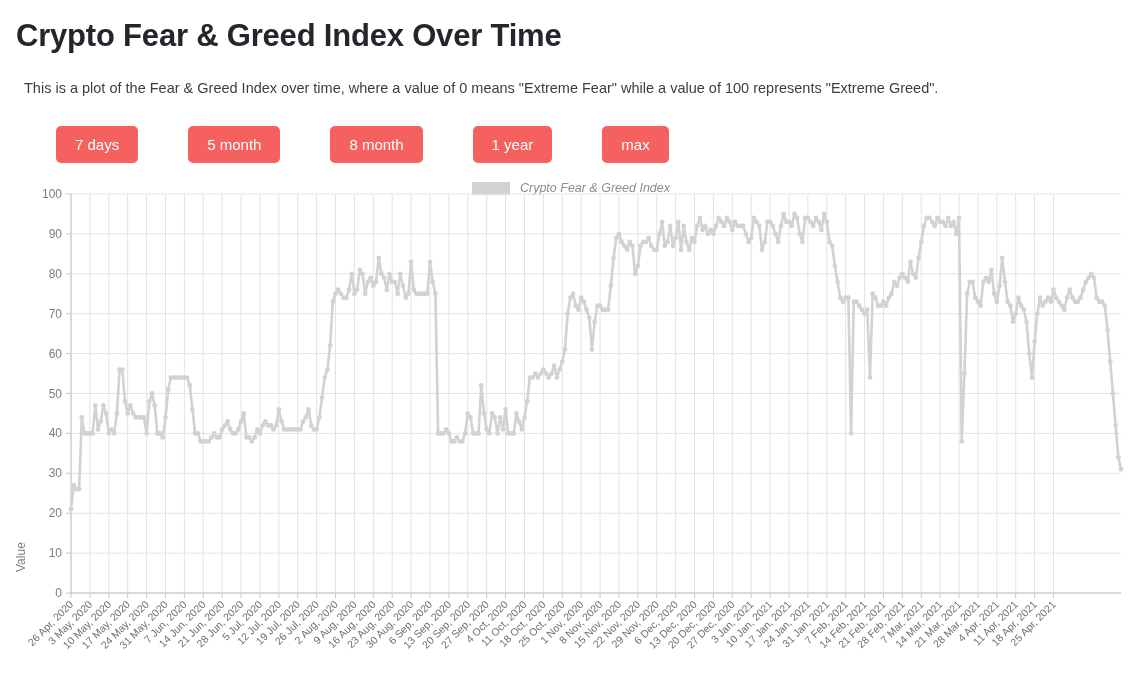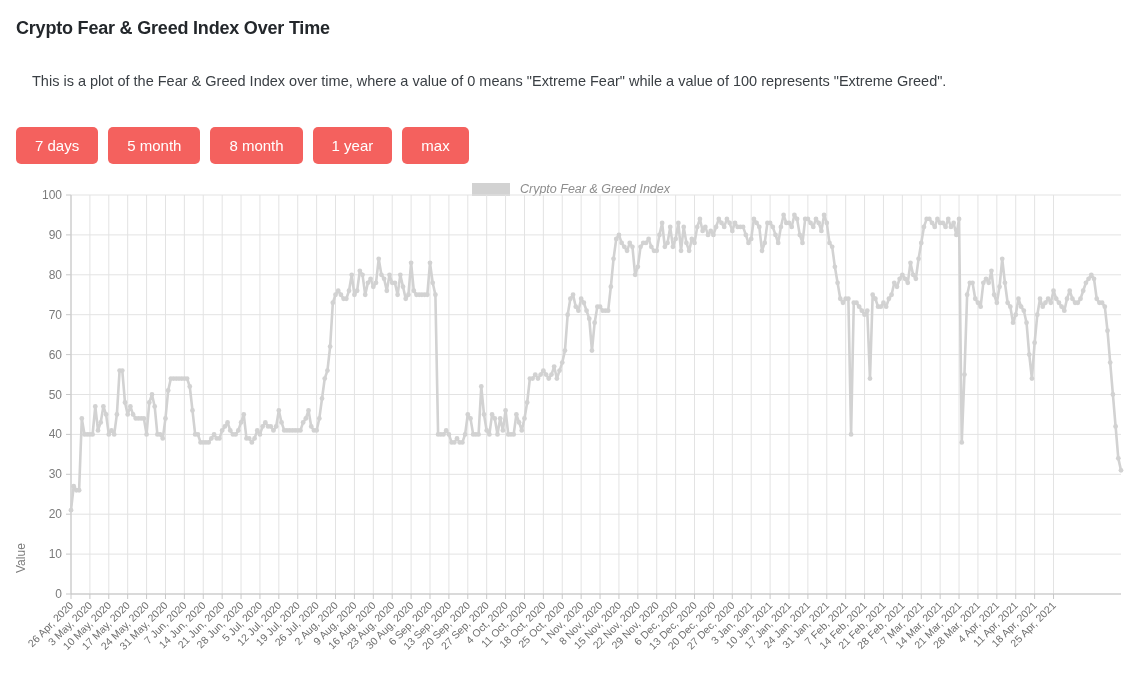--- a/index.html
+++ b/index.html
@@ -14,49 +14,50 @@
     color: #2c3034;
     overflow: hidden;
     position: relative;
   }
   .page {
     padding: 0 16px;
     box-sizing: border-box;
     width: 1142px;
   }
   h1.title {
-    font-size: 18px;
+    font-size: 31px;
     font-weight: bold;
     margin: 0;
     padding-top: 18px;
     letter-spacing: -0.2px;
     color: #23272b;
   }
   p.subtitle {
     font-size: 14.5px;
-    margin: 16px;
+    margin: 8px;
     padding-top: 18px;
     color: #3a3f44;
     font-weight: normal;
   }
   .btn-row {
     padding-top: 22px;
     display: flex;
     gap: 10px;
   }
   .rangebtn {
     background: #f4615e;
     color: #ffffff;
     border: none;
     border-radius: 5px;
     font-size: 15px;
     font-family: "Liberation Sans", sans-serif;
     padding: 11px 19px;
     cursor: pointer;
     line-height: 1;
+    margin-left: 40px;
   }
   .chart-wrap {
     position: relative;
     width: 1142px;
     height: 500px;
     margin-top: 14px;
   }
   .legend {
     position: absolute;
     left: 0;

